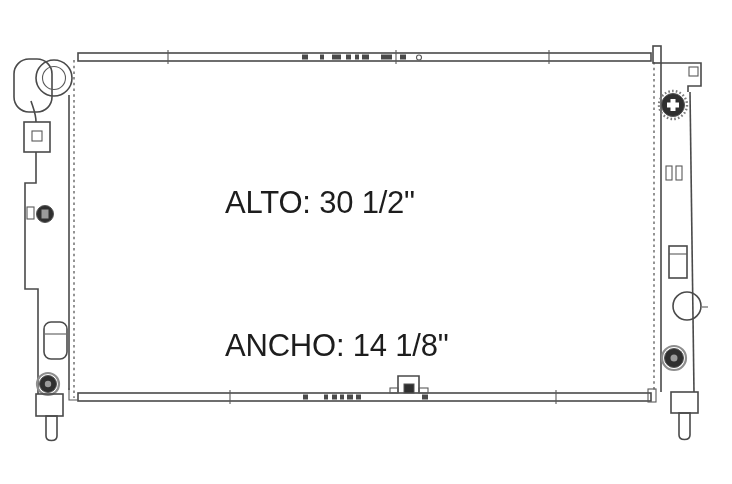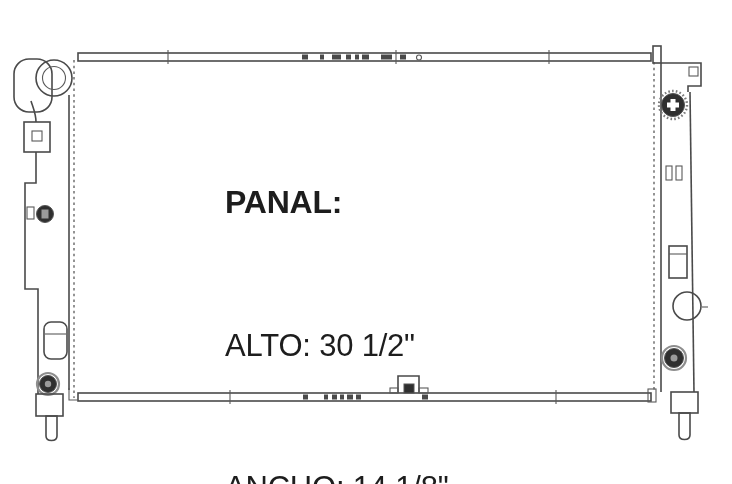--- a/index.html
+++ b/index.html
@@ -153,21 +153,20 @@
 
     <g>
       <rect class="thin" x="648" y="389" width="8" height="13"></rect>
       <rect class="ln" x="671" y="392" width="27" height="21"></rect>
       <path class="ln" d="M679,413 H690 V435 Q690,439.5 684.5,439.5 Q679,439.5 679,435 Z"></path>
     </g>
 
   </svg>
 
   <div class="specs">
-    <div class="heading">PANAL:</div>
     <div>ALTO: 30 1/2"</div>
     <div>ANCHO: 14 1/8"</div>
     
     
     
   </div>
 
 </div>
 
 </body></html>

